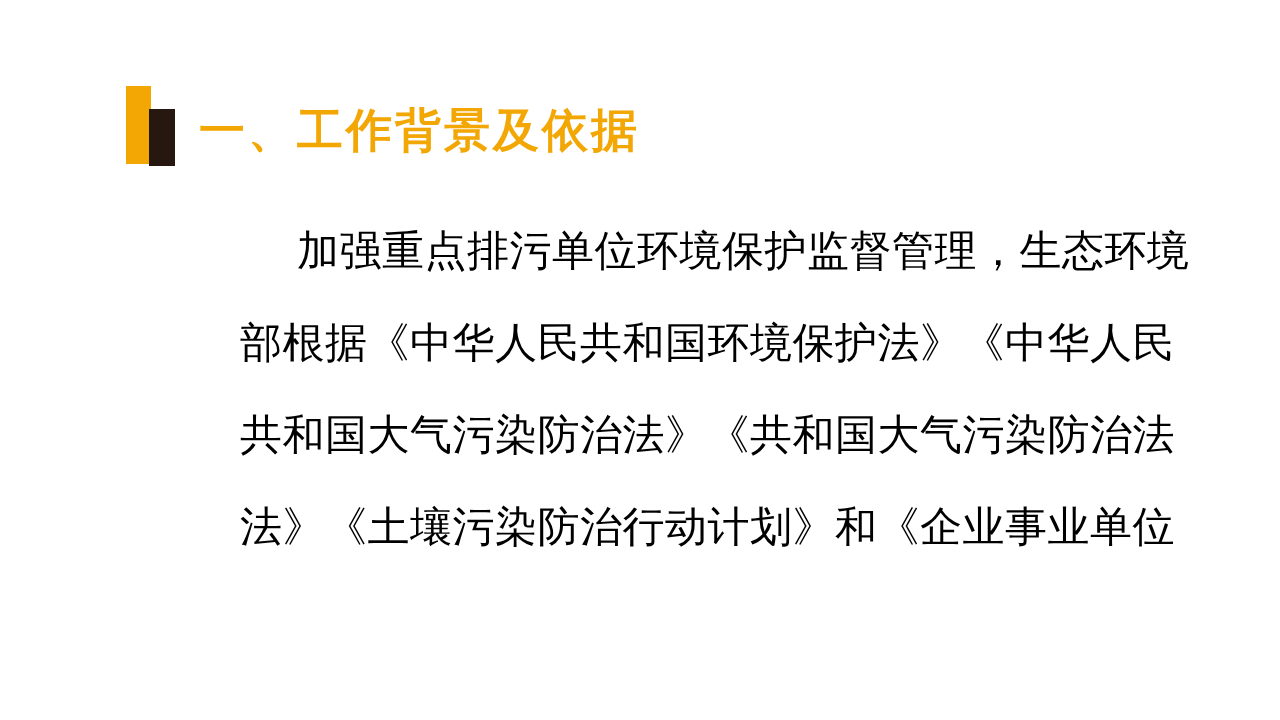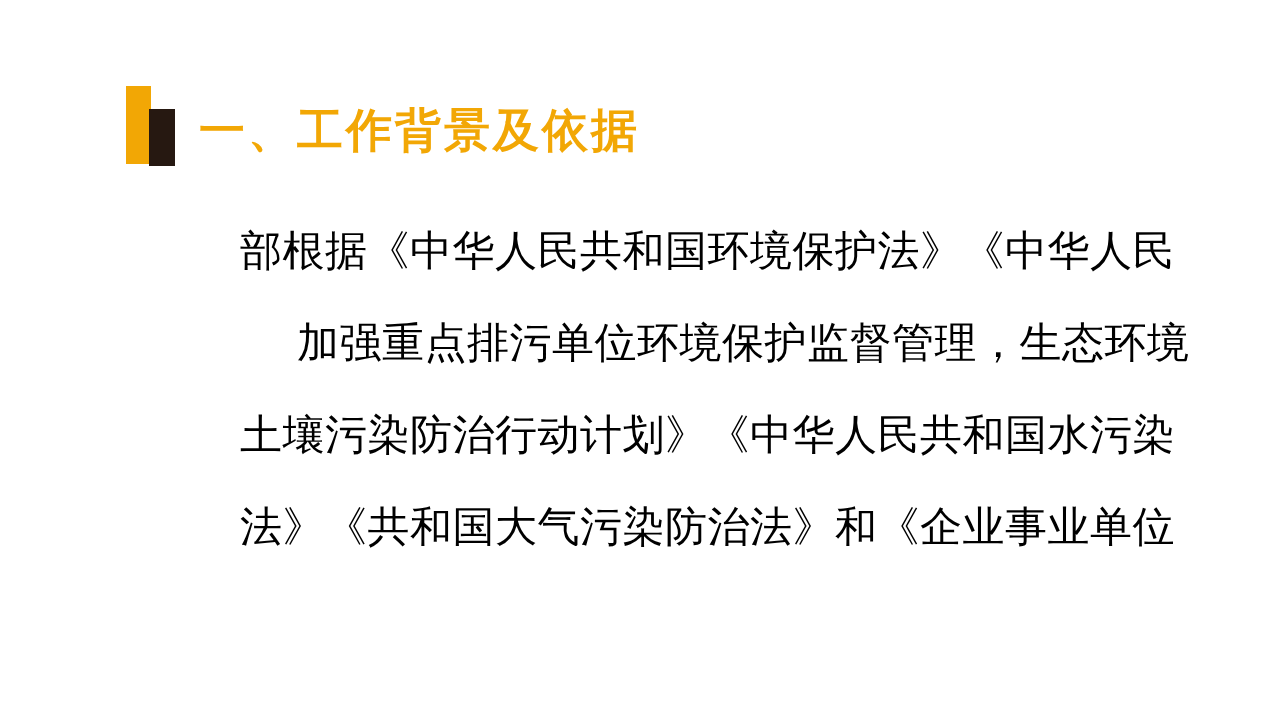--- a/index.html
+++ b/index.html
@@ -75,19 +75,19 @@
 <body>
 
 <div class="slide">
 
   <div class="bar-orange"></div>
   <div class="bar-dark"></div>
 
   <h1 class="slide-title">一、工作背景及依据</h1>
 
   <div class="body-block">
+    <div class="body-line first">加强重点排污单位环境保护监督管理，生态环境</div>
     <div class="body-line">部根据《中华人民共和国环境保护法》《中华人民</div>
-    <div class="body-line first">加强重点排污单位环境保护监督管理，生态环境</div>
-    <div class="body-line">土壤污染防治行动计划》《中华人民共和国水污染</div>
-    <div class="body-line">法》《共和国大气污染防治法》和《企业事业单位</div>
+    <div class="body-line">共和国大气污染防治法》《共和国大气污染防治法</div>
+    <div class="body-line">法》《土壤污染防治行动计划》和《企业事业单位</div>
   </div>
 
 </div>
 
 </body></html>

